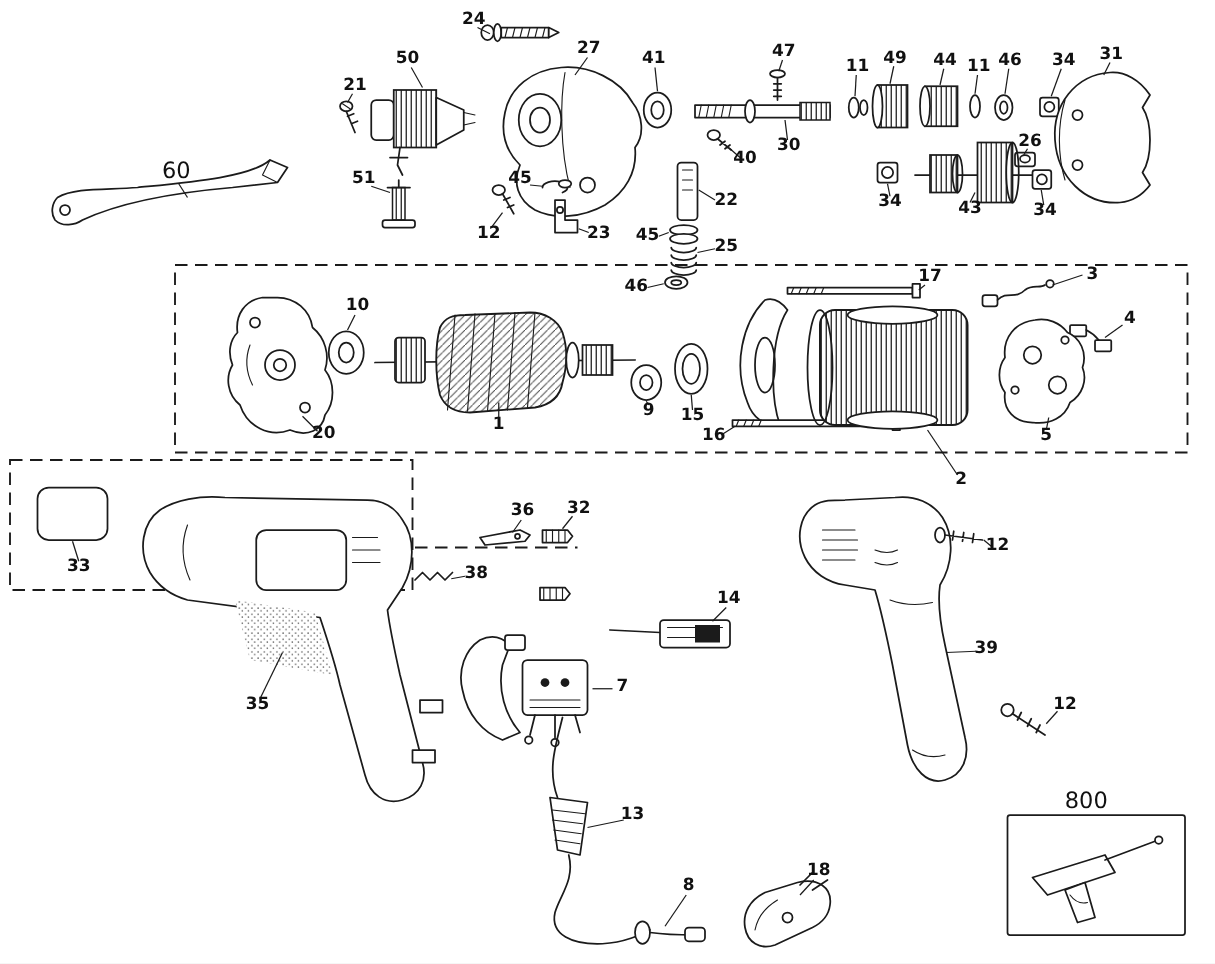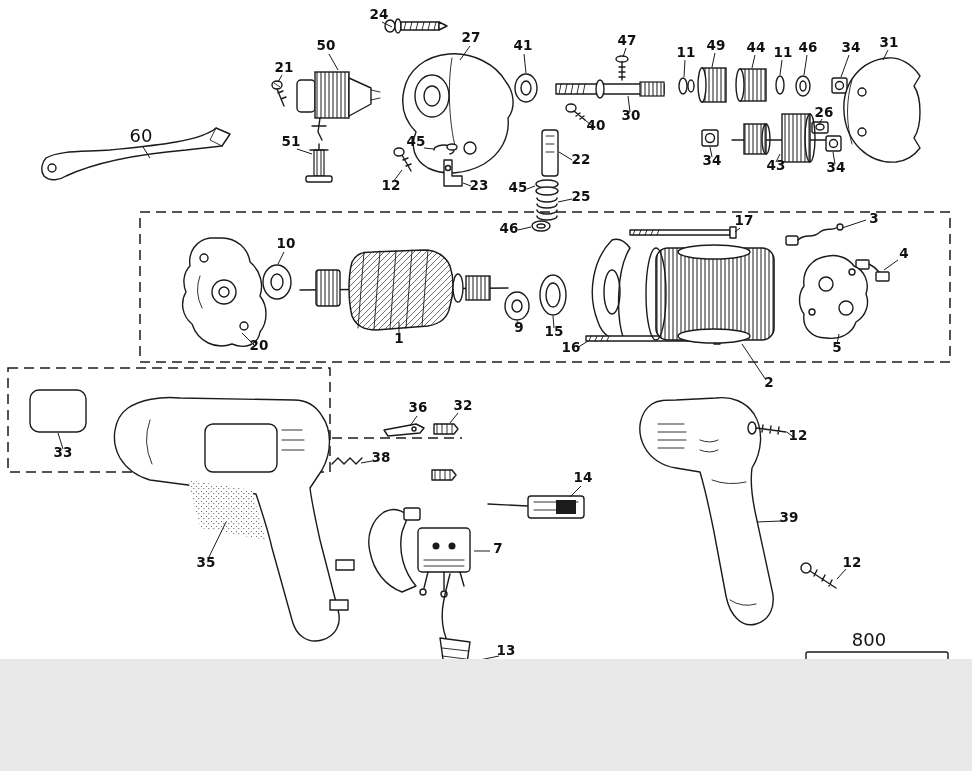--- a/index.html
+++ b/index.html
@@ -1,17 +1,17 @@
 <!DOCTYPE html>
 <html style="--ink: #1b1b1b; --bg: #ffffff;"><head>
 <meta charset="utf-8">
 <title>Exploded Parts Diagram</title>
 <style>
   html,body{margin:0;padding:0;background:#e9e9e9;}
-  .stage{position:relative;width:972px;height:659px;background:var(--bg,#ffffff);overflow:hidden;font-family:"DejaVu Sans",sans-serif;}
+  .stage{position:relative;width:972px;height:771px;background:var(--bg,#ffffff);overflow:hidden;font-family:"DejaVu Sans",sans-serif;}
   svg{display:block;}
   .ln{fill:none;stroke:var(--ink,#1b1b1b);stroke-width:1.4;stroke-linecap:round;stroke-linejoin:round;}
   .thin{stroke-width:0.9;}
   .fl{fill:#ffffff;stroke:var(--ink,#1b1b1b);stroke-width:1.4;stroke-linejoin:round;}
   .dk{fill:var(--ink,#1b1b1b);stroke:none;}
   .dash{fill:none;stroke:var(--ink,#1b1b1b);stroke-width:1.5;stroke-dasharray:10 6;}
   .leader{stroke:var(--ink,#1b1b1b);stroke-width:1;}
   .callout{font-family:"DejaVu Sans",sans-serif;font-size:13.5px;font-weight:700;fill:#111;text-anchor:middle;}
   .callout-lg{font-size:18px;font-weight:400;}
 </style>

